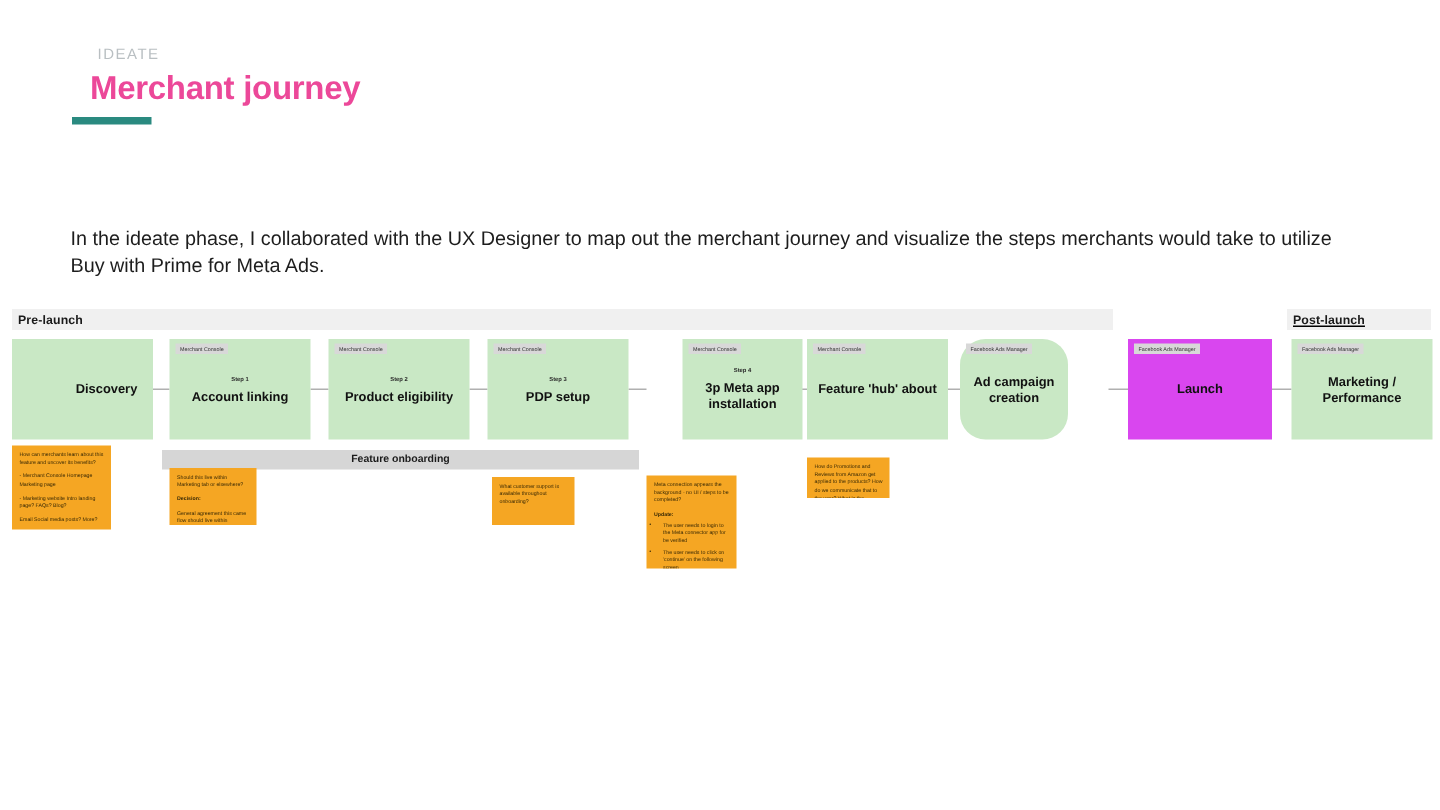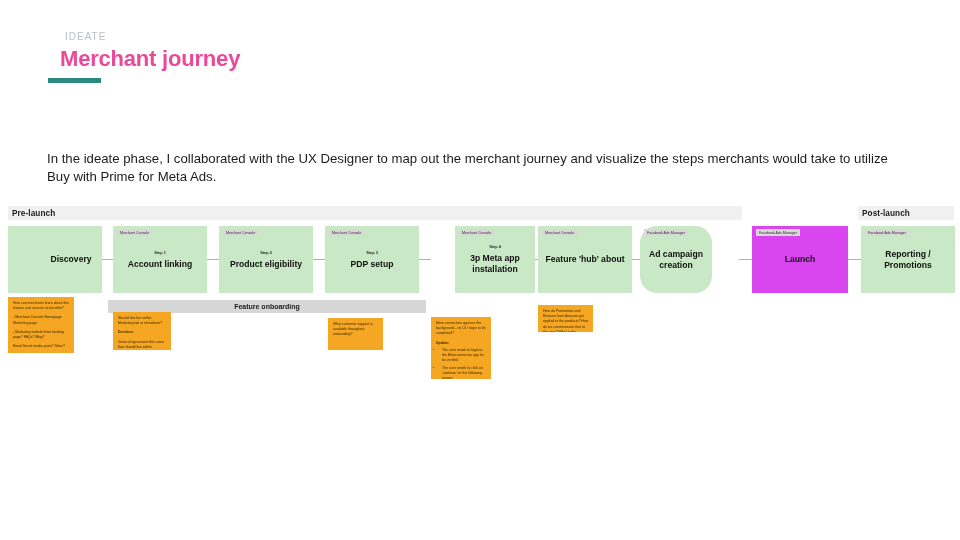--- a/index.html
+++ b/index.html
@@ -39,21 +39,21 @@
 
   .phase-band {
     position: absolute; height: 14px; background: #f0f0f0;
     display: flex; align-items: center;
   }
   .phase-band span {
     font-size: 8.2px; font-weight: 700; color: #1a1a1a;
     padding-left: 4px; letter-spacing: 0.1px;
   }
   #band-pre  { left: 8px;   top: 6px;  width: 734px; }
-  #band-post { left: 858px; top: 6px;  width: 96px;  }
+  #band-post { left: 858px; top: 6px;  width: 96px; text-decoration: underline;  }
 
   .sub-band {
     position: absolute; left: 108px; top: 100px; width: 318px; height: 13px;
     background: #d6d6d6; display: flex; align-items: center; justify-content: center;
   }
   .sub-band span { font-size: 7px; font-weight: 700; color: #1a1a1a; }
 
   
   .card {
     position: absolute; top: 26px; height: 67px;
@@ -174,21 +174,21 @@
       <div class="name">Ad campaign creation</div>
     </div>
 
     <div class="card lavender" id="card-7">
       <div class="tag">Facebook Ads Manager</div>
       <div class="name">Launch</div>
     </div>
 
     <div class="card" id="card-8">
       <div class="tag">Facebook Ads Manager</div>
-      <div class="name">Reporting / Promotions</div>
+      <div class="name">Marketing / Performance</div>
     </div>
 
     <div class="sub-band">
       <span>Feature onboarding</span>
     </div>
 
     <div class="note" id="note-0">
       <p>How can merchants learn about this feature and uncover its benefits?</p>
       <p class="sp">- Merchant Console Homepage Marketing page</p>
       <p class="sp">- Marketing website Intro landing page? FAQs? Blog?</p>

